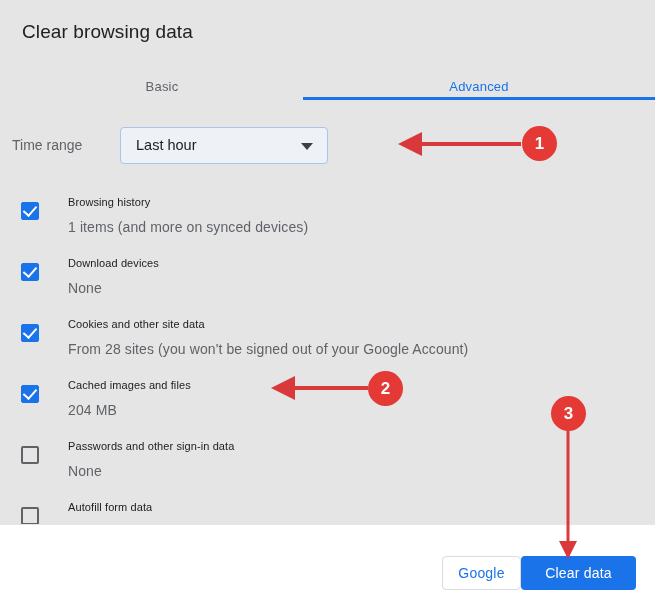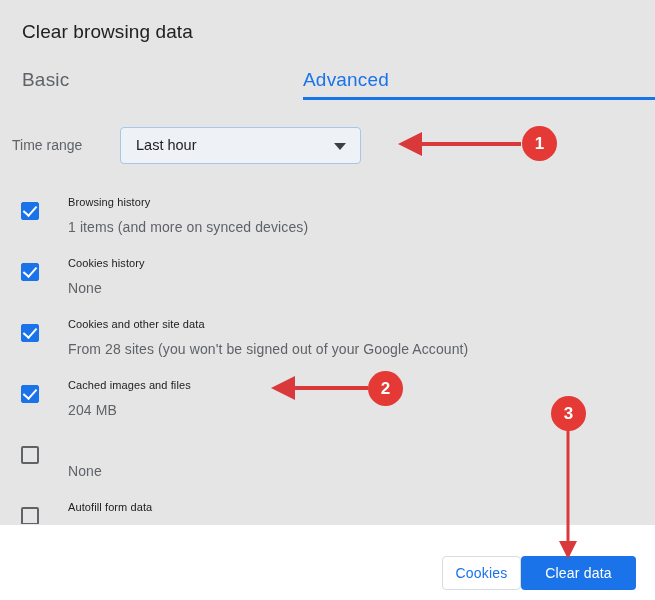--- a/index.html
+++ b/index.html
@@ -40,24 +40,25 @@
   
   #tabstrip {
     position: absolute;
     left: 0;
     top: 60px;
     width: 655px;
     height: 42px;
   }
   .tab {
     position: absolute;
-    top: 1px;
+    top: 8px;
     height: 42px;
     line-height: 38px;
-    font-size: 19px;
+    font-size: 13px;
+    text-align: center;
     cursor: pointer;
     letter-spacing: 0.2px;
   }
   #tab-basic {
     left: 22px;
     width: 280px;
     color: #5f6368;
   }
   #tab-advanced {
     left: 303px;
@@ -95,21 +96,21 @@
     left: 12px;
     top: 10px;
     font-size: 14px;
     color: #5f6368;
     text-align: center;
   }
   #timerange-select {
     position: absolute;
     left: 120px;
     top: 0;
-    width: 241px;
+    width: 208px;
     height: 37px;
     box-sizing: border-box;
     border: 1px solid #a8c7e8;
     border-radius: 4px;
     background: #eef1f5;
     cursor: pointer;
   }
   #timerange-value {
     position: absolute;
     left: 15px;
@@ -292,21 +293,21 @@
           <span class="tick"></span>
         </span>
       <span class="option-title">Browsing history</span>
       <span class="option-sub">1 items (and more on synced devices)</span>
     </div>
 
     <div class="option-row">
       <span class="checkbox checked">
           <span class="tick"></span>
         </span>
-      <span class="option-title">Cookies history</span>
+      <span class="option-title">Download devices</span>
       <span class="option-sub">None</span>
     </div>
 
     <div class="option-row">
       <span class="checkbox checked">
           <span class="tick"></span>
         </span>
       <span class="option-title">Cookies and other site data</span>
       <span class="option-sub">From 28 sites (you won't be signed out of your Google Account)</span>
     </div>
@@ -314,35 +315,36 @@
     <div class="option-row">
       <span class="checkbox checked">
           <span class="tick"></span>
         </span>
       <span class="option-title">Cached images and files</span>
       <span class="option-sub">204 MB</span>
     </div>
 
     <div class="option-row">
       <span class="checkbox unchecked"></span>
+      <span class="option-title">Passwords and other sign-in data</span>
       <span class="option-sub">None</span>
     </div>
 
     <div class="option-row">
       <span class="checkbox unchecked"></span>
       <span class="option-title">Autofill form data</span>
       <span class="option-sub"></span>
     </div>
 
   </div>
 
   <div id="list-bottom-divider"></div>
 
   <div id="footer">
-    <button id="cancel-button">Cookies</button>
+    <button id="cancel-button">Google</button>
     <button id="clear-data-button">Clear data</button>
   </div>
 
   <svg id="annotations" viewBox="0 0 655 600" width="655" height="600" xmlns="http://www.w3.org/2000/svg">
     <defs>
       <marker id="arrowhead" markerWidth="6" markerHeight="6" refX="5" refY="3" orient="auto">
         <path d="M0,0 L6,3 L0,6 Z" fill="#d9393a"></path>
       </marker>
     </defs>
     <line x1="521" y1="144" x2="402" y2="144" stroke="#d9393a" stroke-width="4" marker-end="url(#arrowhead)"></line>

